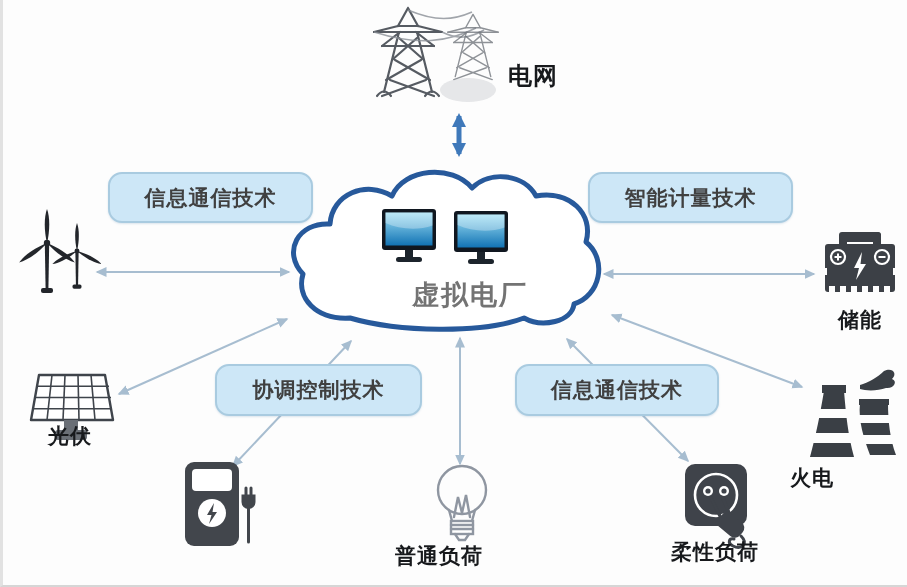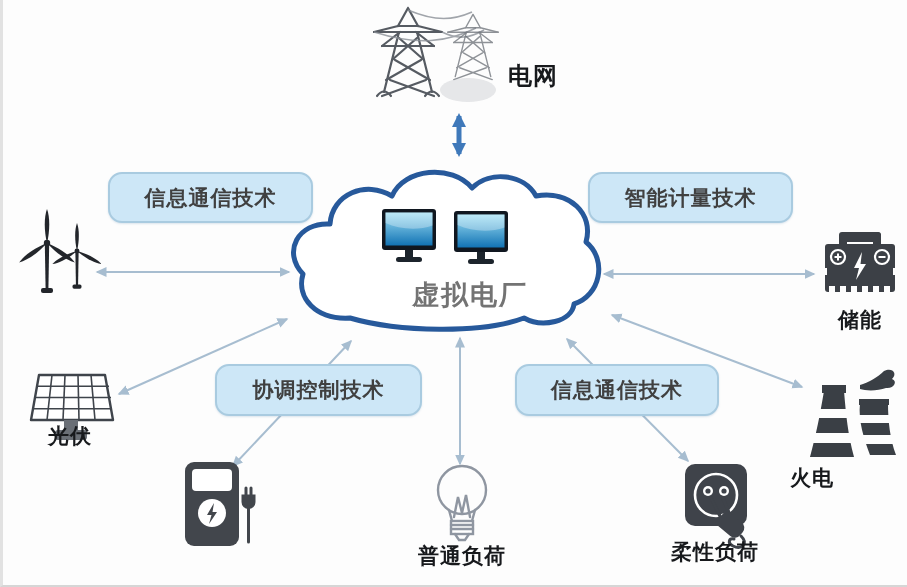--- a/index.html
+++ b/index.html
@@ -236,21 +236,21 @@
     <g stroke="#8f96a1" stroke-width="2.4" fill="none" stroke-linecap="round">
       <circle cx="35" cy="27" r="24"></circle>
       <path d="M22,47 L25,58 M48,47 L45,58"></path>
       <path d="M27,54 L31,34 L35,50 L39,32 L43,54"></path>
       <rect x="24" y="58" width="22" height="13" fill="#ffffff"></rect>
       <line x1="24" y1="62" x2="46" y2="62"></line>
       <line x1="24" y1="66" x2="46" y2="66"></line>
       <path d="M28,71 L32,77 h6 L42,71"></path>
     </g>
   </svg>
-  <div class="node-label" style="left:409px;top:542px;width:100px">普通负荷</div>
+  <div class="node-label" style="left:386px;top:542px;width:100px">普通负荷</div>
 
   <svg class="abs" style="left:668px;top:460px" width="92" height="92" viewBox="0 0 92 92">
     <rect x="14" y="4" width="62" height="62" rx="10" fill="#3f434a"></rect>
     <circle cx="45" cy="35" r="21" fill="none" stroke="#ffffff" stroke-width="2.6"></circle>
     <circle cx="37" cy="31" r="5" fill="#ffffff"></circle>
       <circle cx="37" cy="31" r="2.6" fill="#3f434a"></circle>
     <circle cx="53" cy="31" r="5" fill="#ffffff"></circle>
       <circle cx="53" cy="31" r="2.6" fill="#3f434a"></circle>
     <g stroke="#3f434a" stroke-width="3.4" fill="none" stroke-linecap="round">
       <path d="M40,38 L52,62 M52,38 L60,58"></path>

